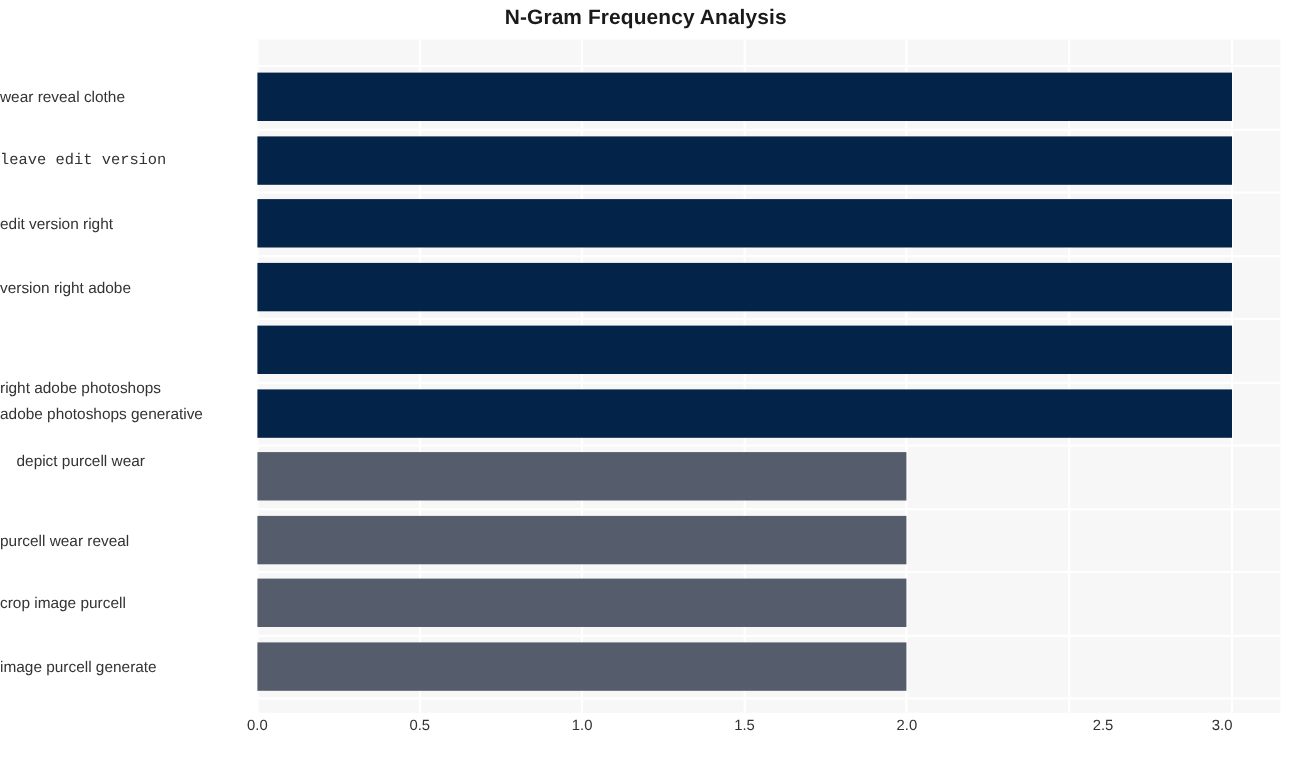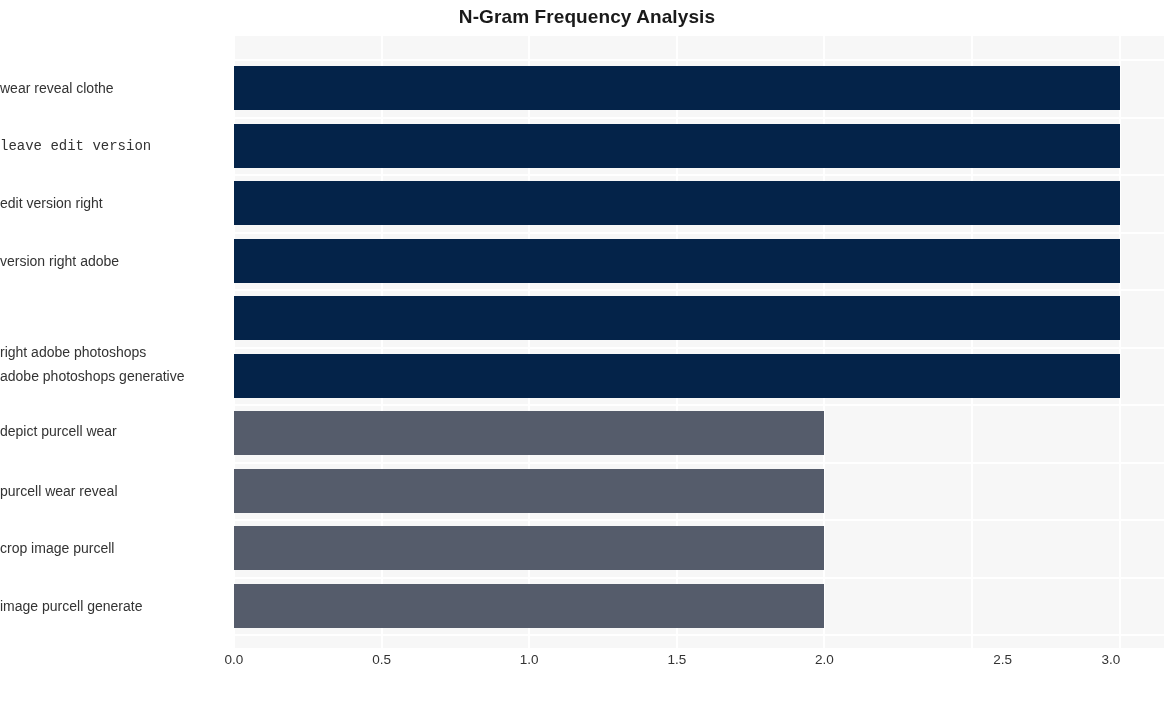--- a/index.html
+++ b/index.html
@@ -128,21 +128,21 @@
       </div>
   </div>
 
   <div id="ytick-labels">
       <div class="ytick-wrap" style="top: 81px;">wear reveal clothe</div>
       <div class="ytick-wrap" style="top: 138.5px; font-family: Liberation Mono, monospace;">leave edit version</div>
       <div class="ytick-wrap" style="top: 196px;">edit version right</div>
       <div class="ytick-wrap" style="top: 253.5px;">version right adobe</div>
       <div class="ytick-wrap" style="top: 311px; margin-top: 34px;">right adobe photoshops</div>
       <div class="ytick-wrap" style="top: 368.5px;">adobe photoshops generative</div>
-      <div class="ytick-wrap" style="top: 424px;">depict purcell wear</div>
+      <div class="ytick-wrap" style="top: 412px; padding-left: 15px;">depict purcell wear</div>
       <div class="ytick-wrap" style="top: 483.5px;">purcell wear reveal</div>
       <div class="ytick-wrap" style="top: 541px;">crop image purcell</div>
       <div class="ytick-wrap" style="top: 598.5px;">image purcell generate</div>
     </div>
   <div id="xtick-labels">
       <div class="xtick-wrap" style="left: 194px;">0.0</div>
       <div class="xtick-wrap" style="left: 341.619px;">0.5</div>
       <div class="xtick-wrap" style="left: 489.238px;">1.0</div>
       <div class="xtick-wrap" style="left: 636.857px;">1.5</div>
       <div class="xtick-wrap" style="left: 784.476px;">2.0</div>

